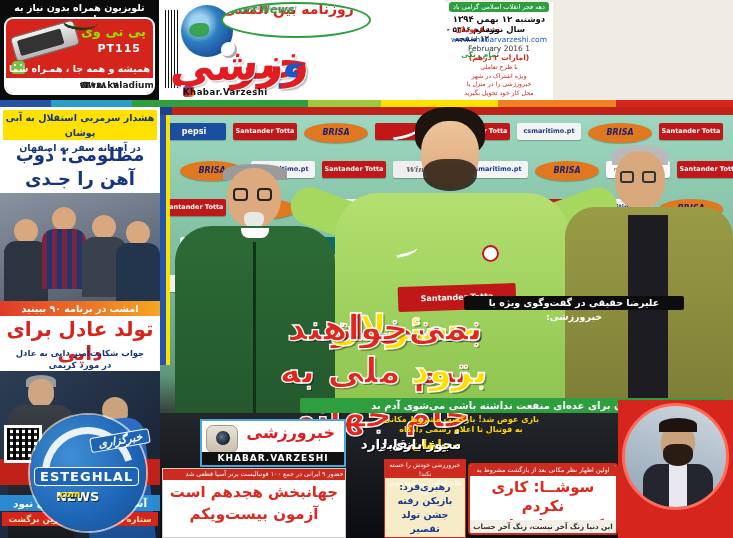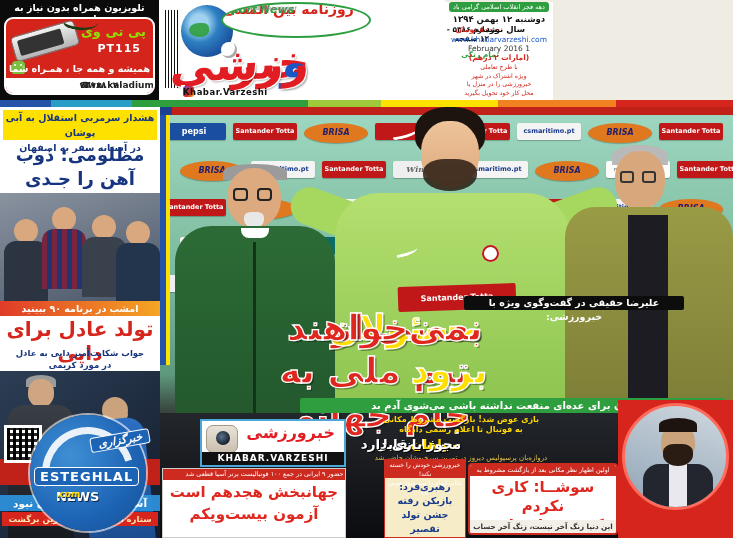--- a/index.html
+++ b/index.html
@@ -401,21 +401,20 @@
   </div>
 
   <div class="sousha-zone">
     <div class="sz-kicker pre rtl">بازی عوض شد! بازگشت مشروط مکانی
 به فوتبال تا اعلام رسمی دادگاه</div>
     <div class="sz-head rtl">
         <span>سوشا مقابل </span>
         <span class="hl">سپاهان</span>
         <span> مجوز بازی دارد</span>
       </div>
-    <div class="sz-sub rtl">دروازه‌بان پرسپولیس دیروز در تمرین سرخپوشان حاضر شد</div>
   </div>
 
   <div class="red-panel">
     <div class="sousha-circle">
       <div class="sc-body"></div>
       <div class="sc-shirt"></div>
       <div class="sc-head"></div>
       <div class="sc-hair"></div>
       <div class="sc-beard"></div>
     </div>

